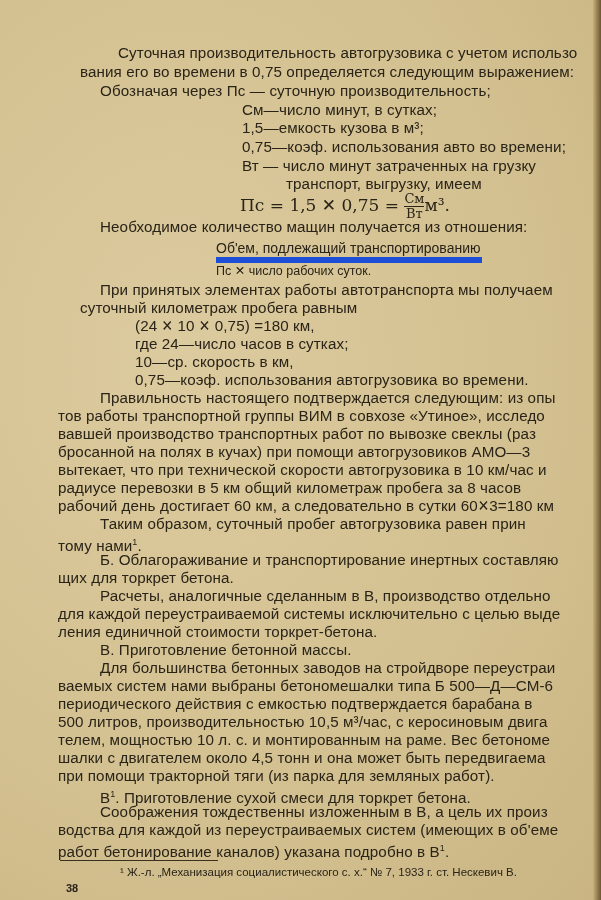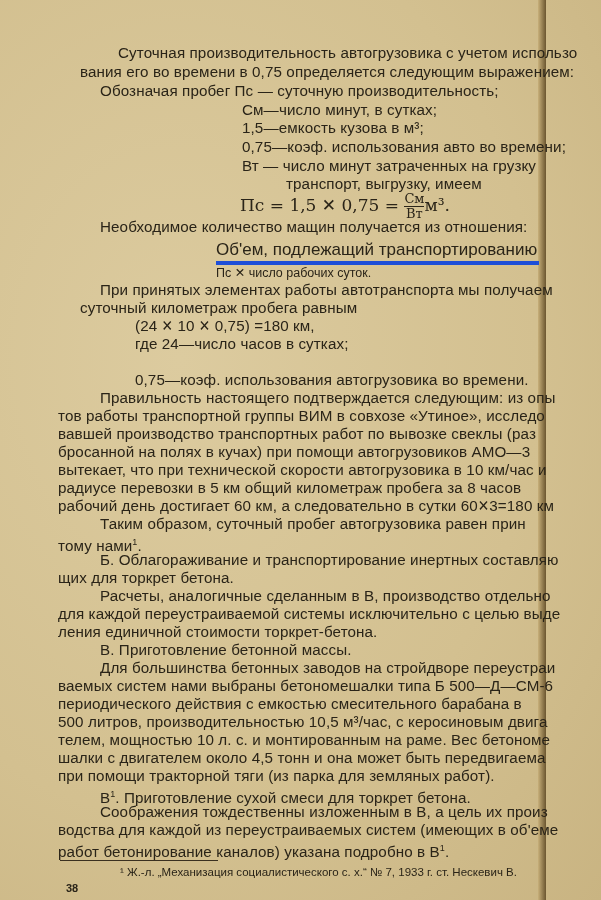--- a/index.html
+++ b/index.html
@@ -4,50 +4,50 @@
 <style>
   html, body { margin: 0; padding: 0; }
   body {
     width: 601px; height: 900px; overflow: hidden;
     background: #d9c89a;
     background-image: radial-gradient(ellipse at 30% 40%, #dccb9f 0%, #d3c090 60%, #c9b482 100%);
     font-family: "DejaVu Serif", "Liberation Serif", serif;
     color: #2a2418;
     position: relative;
   }
-  .page { position: absolute; left: 0; top: 0; width: 546px; height: 900px; text-decoration: underline; }
+  .page { position: absolute; left: 0; top: 0; width: 601px; height: 900px; text-decoration: underline; }
   .edge { position: absolute; right: 0; top: 0; width: 8px; height: 900px;
           background: linear-gradient(to right, #c8b07a, #6b5630); }
   .line {
     position: absolute; white-space: nowrap;
     font-size: 15.2px; line-height: 18px; letter-spacing: 0.1px;
     font-family: "Liberation Sans", "DejaVu Sans", sans-serif;
     font-stretch: condensed;
   }
   .sup { font-size: 9px; vertical-align: super; }
   .frac { position: absolute; font-family: "Liberation Sans", sans-serif; }
-  .frac-num { font-size: 17px; border-bottom: 4px solid #1d4ed8; padding: 0 2px 1px 0; }
+  .frac-num { font-size: 14px; border-bottom: 6px solid #1d4ed8; padding: 0 2px 1px 0; }
   .frac-den { font-size: 12.5px; }
   .eq { position: absolute; font-family: "DejaVu Serif", serif; font-size: 17px; }
   .eq .f { display: inline-block; vertical-align: middle; text-align: center; font-size: 13px; line-height: 14px; }
   .eq .f span { display: block; }
   .eq .f .n { border-bottom: 1px solid #2a2418; }
   .rule { position: absolute; left: 60px; top: 822px; width: 158px; height: 1px; background: #3a3020; }
   .foot { position: absolute; font-size: 11.5px; font-family: "Liberation Sans", sans-serif; white-space: nowrap; margin-left: 15px; }
   .pgnum { position: absolute; left: 66px; top: 848px; font-size: 11px; font-weight: bold; font-family: "Liberation Sans", sans-serif; }
 </style>
 </head>
 <body>
 
 <div class="page">
   <div class="edge"></div>
 
   <div class="line" style="left:118px;top:44px">Суточная производительность автогрузовика с учетом использо</div>
   <div class="line" style="left:80px;top:63px">вания его во времени в 0,75 определяется следующим выражением:</div>
-  <div class="line" style="left:100px;top:82px">Обозначая пробег Пс — суточную производительность;</div>
+  <div class="line" style="left:100px;top:82px">Обозначая через Пс — суточную производительность;</div>
   <div class="line" style="left:242px;top:101px">См—число минут, в сутках;</div>
   <div class="line" style="left:242px;top:119px">1,5—емкость кузова в м³;</div>
   <div class="line" style="left:242px;top:138px">0,75—коэф. использования авто во времени;</div>
   <div class="line" style="left:242px;top:157px">Вт — число минут затраченных на грузку</div>
   <div class="line" style="left:286px;top:175px">транспорт, выгрузку, имеем</div>
 
   <div class="eq" style="left:240px;top:192px">
     <span>Пс = 1,5 ✕ 0,75 = </span><span class="f"><span class="n">См</span><span>Вт</span></span><span>м³.</span>
   </div>
 
@@ -55,39 +55,40 @@
 
   <div class="frac" style="left:216px;top:240px">
     <div class="frac-num">Об'ем, подлежащий транспортированию</div>
     <div class="frac-den">Пс ✕ число рабочих суток.</div>
   </div>
 
   <div class="line" style="left:100px;top:281px">При принятых элементах работы автотранспорта мы получаем</div>
   <div class="line" style="left:80px;top:299px">суточный километраж пробега равным</div>
   <div class="line" style="left:135px;top:317px">(24 ✕ 10 ✕ 0,75) =180 км,</div>
   <div class="line" style="left:135px;top:335px">где 24—число часов в сутках;</div>
+  <div class="line" style="left:135px;top:353px">10—ср. скорость в км,</div>
   <div class="line" style="left:135px;top:371px">0,75—коэф. использования автогрузовика во времени.</div>
   <div class="line" style="left:100px;top:389px">Правильность настоящего подтверждается следующим: из опы</div>
   <div class="line" style="left:58px;top:425px">вавшей производство транспортных работ по вывозке свеклы (раз</div>
   <div class="line" style="left:58px;top:407px">тов работы транспортной группы ВИМ в совхозе «Утиное», исследо</div>
   <div class="line" style="left:58px;top:443px">бросанной на полях в кучах) при помощи автогрузовиков АМО—3</div>
   <div class="line" style="left:58px;top:461px">вытекает, что при технической скорости автогрузовика в 10 км/час и</div>
   <div class="line" style="left:58px;top:479px">радиусе перевозки в 5 км общий километраж пробега за 8 часов</div>
   <div class="line" style="left:58px;top:497px">рабочий день достигает 60 км, а следовательно в сутки 60✕3=180 км</div>
   <div class="line" style="left:100px;top:515px">Таким образом, суточный пробег автогрузовика равен прин</div>
   <div class="line" style="left:58px;top:533px"><span>тому нами</span><span class="sup">1</span>.</div>
   <div class="line" style="left:100px;top:551px">Б. Облагораживание и транспортирование инертных составляю</div>
   <div class="line" style="left:58px;top:569px">щих для торкрет бетона.</div>
   <div class="line" style="left:100px;top:587px">Расчеты, аналогичные сделанным в В, производство отдельно</div>
   <div class="line" style="left:58px;top:605px">для каждой переустраиваемой системы исключительно с целью выде</div>
   <div class="line" style="left:58px;top:623px">ления единичной стоимости торкрет-бетона.</div>
   <div class="line" style="left:100px;top:641px">В. Приготовление бетонной массы.</div>
   <div class="line" style="left:100px;top:659px">Для большинства бетонных заводов на стройдворе переустраи</div>
   <div class="line" style="left:58px;top:677px">ваемых систем нами выбраны бетономешалки типа Б 500—Д—СМ-6</div>
-  <div class="line" style="left:58px;top:695px">периодического действия с емкостью смесительного барабана в</div>
+  <div class="line" style="left:58px;top:695px">периодического действия с емкостью подтверждается барабана в</div>
   <div class="line" style="left:58px;top:713px">500 литров, производительностью 10,5 м³/час, с керосиновым двига</div>
   <div class="line" style="left:58px;top:731px">телем, мощностью 10 л. с. и монтированным на раме. Вес бетономе</div>
   <div class="line" style="left:58px;top:749px">шалки с двигателем около 4,5 тонн и она может быть передвигаема</div>
   <div class="line" style="left:58px;top:767px">при помощи тракторной тяги (из парка для земляных работ).</div>
   <div class="line" style="left:100px;top:785px"><span>В</span><span class="sup">1</span><span>. Приготовление сухой смеси для торкрет бетона.</span></div>
   <div class="line" style="left:100px;top:803px">Соображения тождественны изложенным в В, а цель их произ</div>
   <div class="line" style="left:58px;top:821px">водства для каждой из переустраиваемых систем (имеющих в об'еме</div>
   <div class="line" style="left:58px;top:839px"><span>работ бетонирование каналов) указана подробно в В</span><span class="sup">1</span>.</div>
 
   <div class="rule" style="top:860px"></div>

